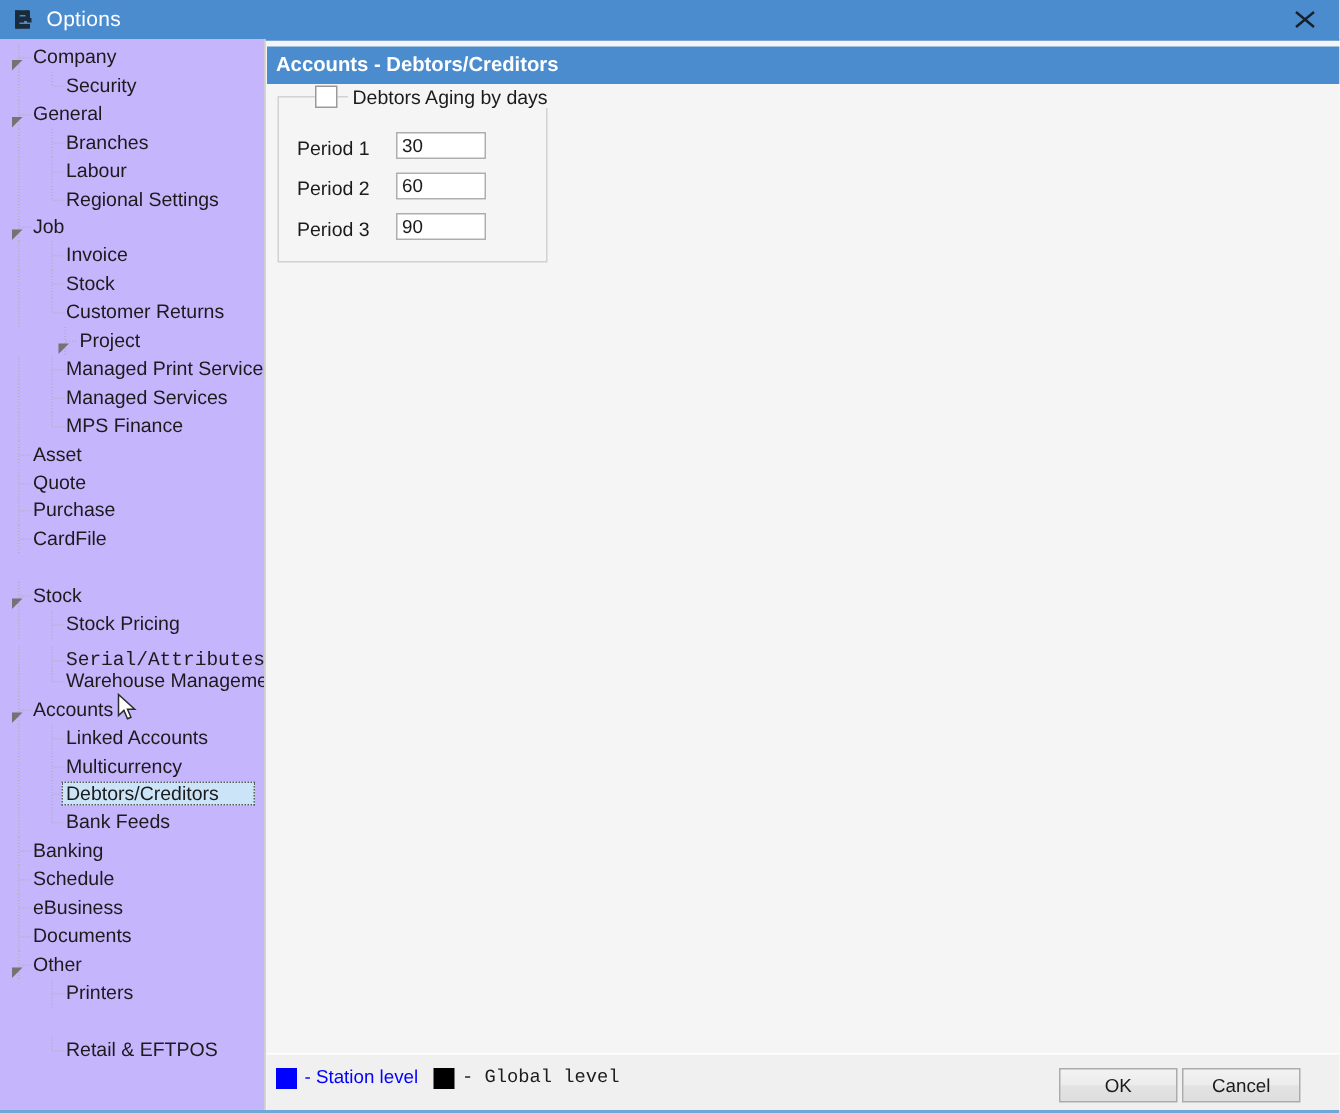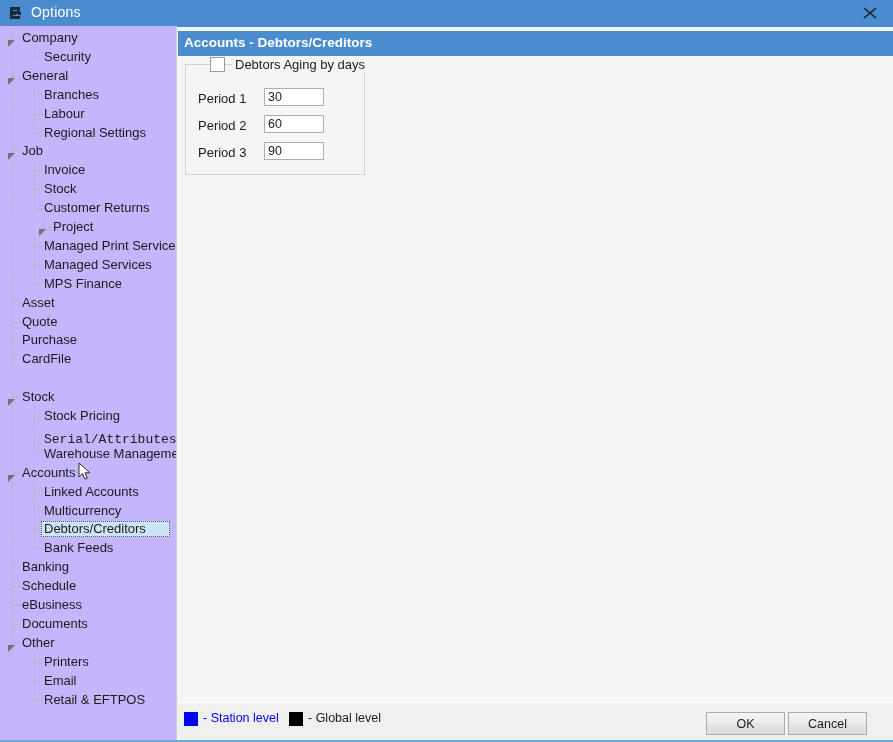--- a/index.html
+++ b/index.html
@@ -481,26 +481,20 @@
             <path d="M1 1 L8 1 L1 8 Z" fill="#737373"></path>
           </svg></span>
         <span class="tree-label" style="left: 22px;">Other</span>
       </div>
       <div class="tree-row" style="position: absolute; left: 0px; top: 626.7px; width: 176px;">
         <span class="vline-root" style="height: 0px;"></span>
         <span class="vline-child"></span>
         <span class="hline-child"></span>
         <span class="tree-label" style="left: 44px;">Printers</span>
       </div>
-      <div class="tree-row" style="position: absolute; left: 0px; top: 645.6px; width: 176px;">
-        <span class="vline-root" style="height: 0px;"></span>
-        <span class="vline-child"></span>
-        <span class="hline-child"></span>
-        <span class="tree-label" style="left: 44px;">Email</span>
-      </div>
       <div class="tree-row" style="position: absolute; left: 0px; top: 664.5px; width: 176px;">
         <span class="vline-root" style="height: 0px;"></span>
         <span class="vline-child-half"></span>
         <span class="hline-child"></span>
         <span class="tree-label" style="left: 44px;">Retail &amp; EFTPOS</span>
       </div>
     </div>
 
   <div id="content-panel">
 
@@ -521,21 +515,21 @@
       <span class="period-label" style="left:12px; top:80px;">Period 3</span>
       <input class="period-input" style="left: 78px; top: 77px;" type="text" value="90">
     </div>
   </div>
 
   <div id="bottom-bar">
     <span class="legend-swatch" style="left: 6px; background: rgb(0, 0, 255);"></span>
     <span class="legend-text" style="left: 25px; color: rgb(0, 0, 255);">- Station level</span>
 
     <span class="legend-swatch" style="left: 111px; background: rgb(0, 0, 0);"></span>
-    <span class="legend-text" style="left: 130px; color: rgb(27, 27, 27);">- Global level</span>
+    <span class="legend-text" style="left: 130px; color: rgb(27, 27, 27); font-family: Liberation Mono, monospace;">- Global level</span>
 
     <button class="dlg-button" style="left:528px;">OK</button>
     <button class="dlg-button" style="left:610px;">Cancel</button>
   </div>
 
   <div id="border-bottom-line"></div>
 
   <div id="mouse-cursor">
     <svg width="14" height="20" viewBox="0 0 14 20">
       <path d="M1 1 L1 15 L4.6 11.6 L7 17.2 L9.3 16.2 L7 10.8 L11.8 10.8 Z" fill="#ffffff" stroke="#2b2b2b" stroke-width="1"></path>

